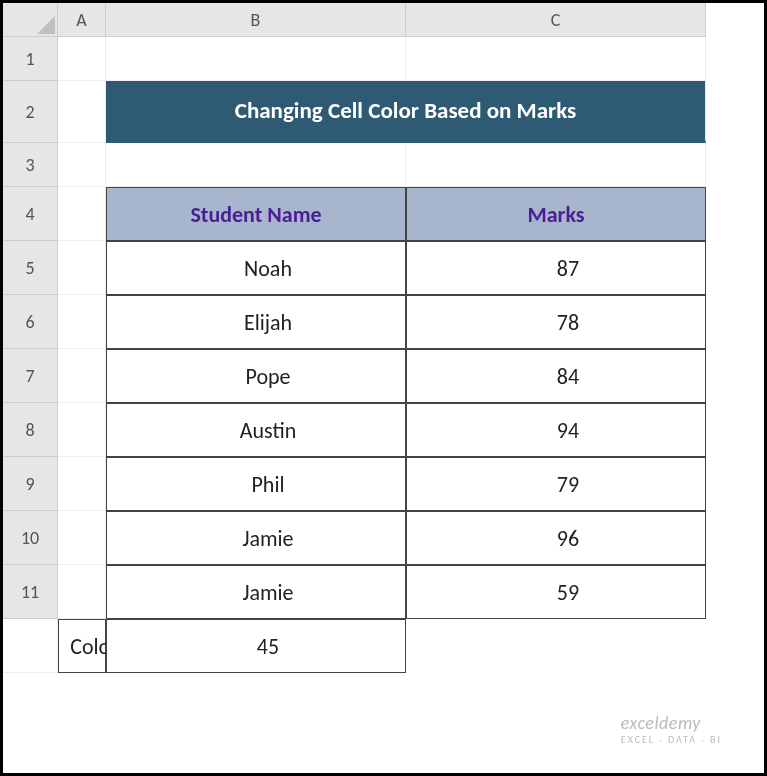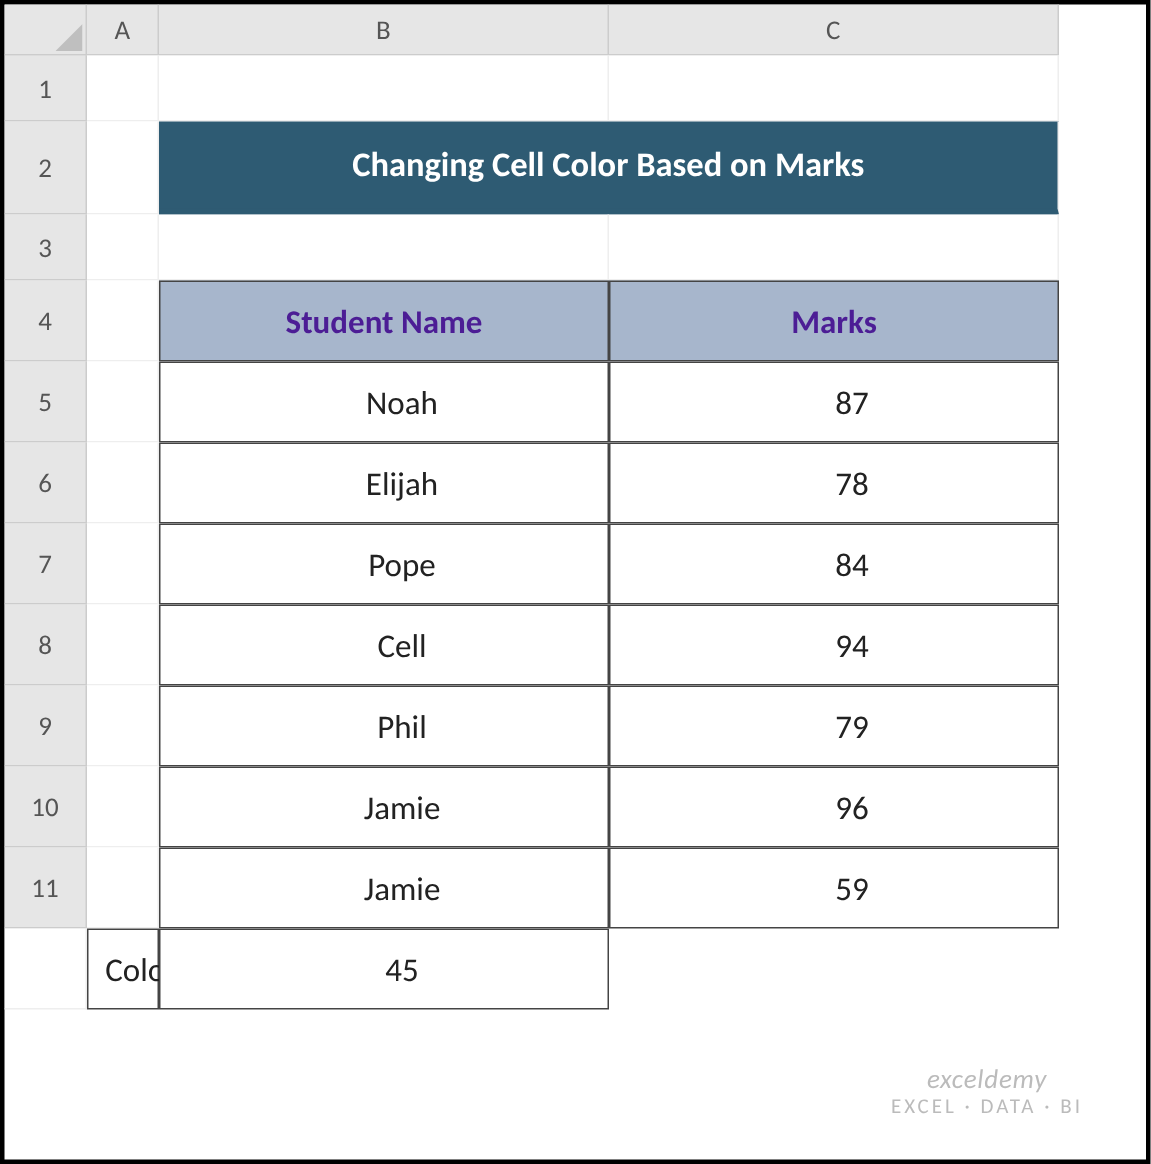--- a/index.html
+++ b/index.html
@@ -85,27 +85,27 @@
     border-right: 1px solid #eee;
     border-bottom: 1px solid #eee;
     background: #fff;
   }
   .watermark {
     position: absolute;
     right: 42px;
     bottom: 28px;
     font-size: 13px;
     color: #bbb;
-    text-align: center;
+    text-align: left;
     line-height: 1.1;
     font-style: italic;
     pointer-events: none;
   }
   .watermark .wm1 { font-size: 18px; font-style: italic; letter-spacing: .5px; font-weight: 500;}
-  .watermark .wm2 { font-size: 14px; letter-spacing: 2px; font-style: normal;}
+  .watermark .wm2 { font-size: 10px; letter-spacing: 2px; font-style: normal;}
 </style>
 </head>
 <body>
 
 <div class="frame">
   <div class="sheet">
 
     <div class="corner">
       <svg width="18" height="18">
         <polygon points="18,0 18,18 0,18" fill="#bfbfbf"></polygon>
@@ -144,21 +144,21 @@
     <div class="cell tdata">Elijah</div>
     <div class="cell tdata">78</div>
 
     <div class="rowhead">7</div>
     <div class="empty-a"></div>
     <div class="cell tdata">Pope</div>
     <div class="cell tdata">84</div>
 
     <div class="rowhead">8</div>
     <div class="empty-a"></div>
-    <div class="cell tdata">Cell</div>
+    <div class="cell tdata">Austin</div>
     <div class="cell tdata">94</div>
 
     <div class="rowhead">9</div>
     <div class="empty-a"></div>
     <div class="cell tdata">Phil</div>
     <div class="cell tdata">79</div>
 
     <div class="rowhead">10</div>
     <div class="empty-a"></div>
     <div class="cell tdata">Jamie</div>

